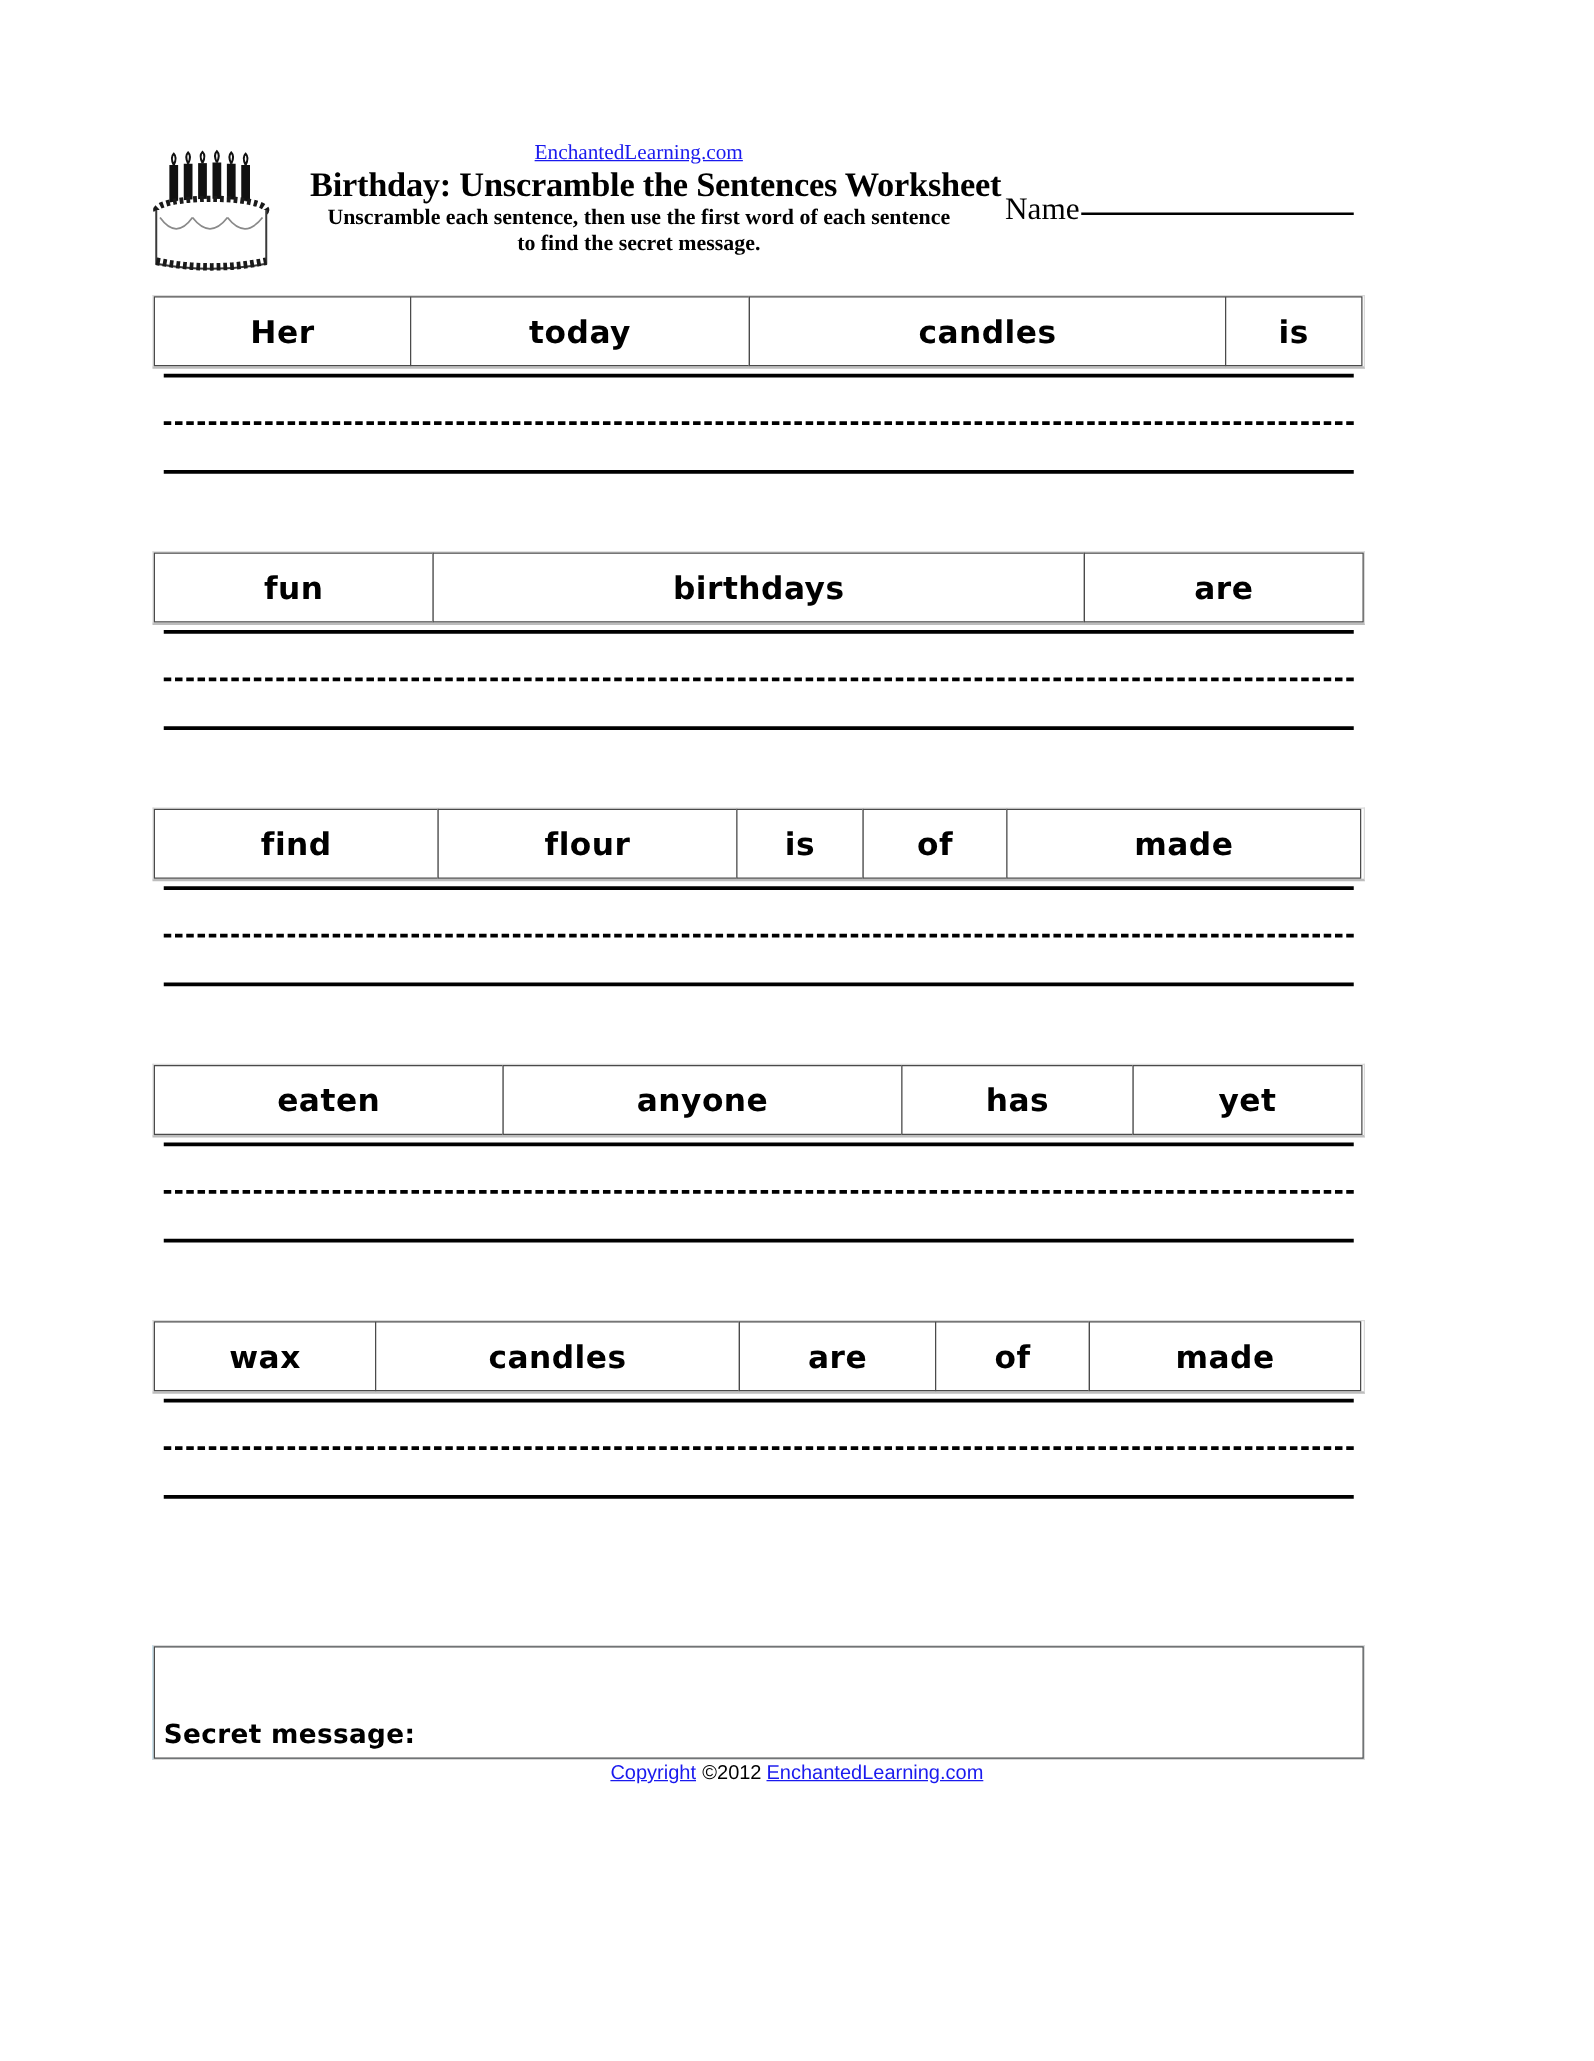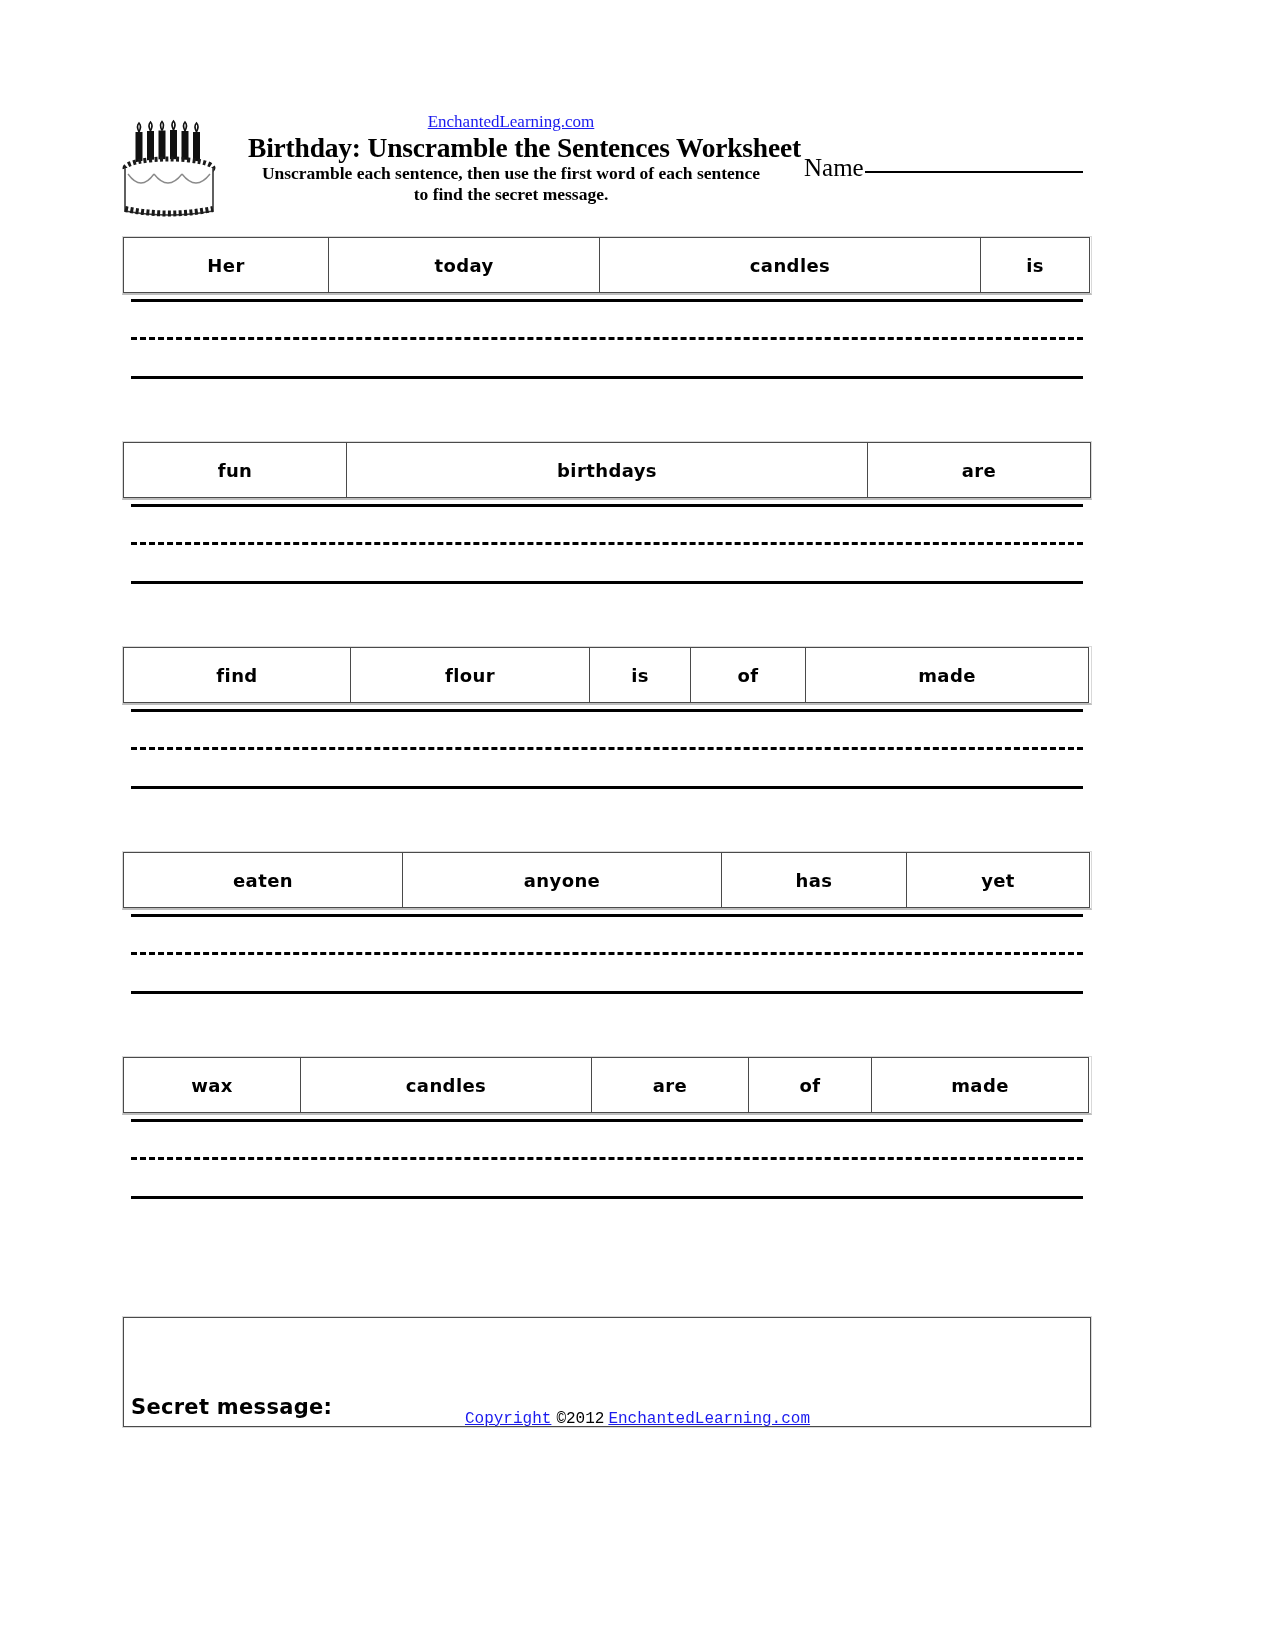--- a/index.html
+++ b/index.html
@@ -118,21 +118,21 @@
     display: flex;
     align-items: center;
     justify-content: center;
     background: #ffffff;
     margin-left: -1px;
   }
   .word-cell:first-child { margin-left: 0; }
   .word-text {
     font-family: "DejaVu Sans", sans-serif;
     font-weight: bold;
-    font-size: 18px;
+    font-size: 25px;
     letter-spacing: 0.4px;
     color: #000000;
     white-space: nowrap;
   }
 
   
   .guide {
     position: relative;
     width: 952px;
     margin-left: 9px;
@@ -160,21 +160,21 @@
     border-top: 3px solid #000;
   }
   .block-gap { height: 60px; }
 
   
   .secret-box {
     position: absolute;
     left: 122px;
     top: 1316px;
     width: 970px;
-    height: 112px;
+    height: 92px;
     box-sizing: border-box;
     border: 1px solid #d9d9d9;
     background: #7dd3fc;
   }
   .secret-inner {
     box-sizing: border-box;
     width: 100%;
     height: 100%;
     border: 1px solid #4a4a4a;
     position: relative;
@@ -192,21 +192,21 @@
     white-space: nowrap;
   }
 
   
   .footer {
     position: absolute;
     left: 0;
     top: 1410px;
     width: 1275px;
     text-align: center;
-    font-family: Liberation Mono, monospace;
+    font-family: Liberation Sans, sans-serif;
     font-size: 16px;
     color: #000;
     white-space: nowrap;
   }
   .footer a {
     color: #1a1aee;
     text-decoration: underline;
   }
   .footer .copy-mid { color: #000; text-decoration: none; }
 </style>

